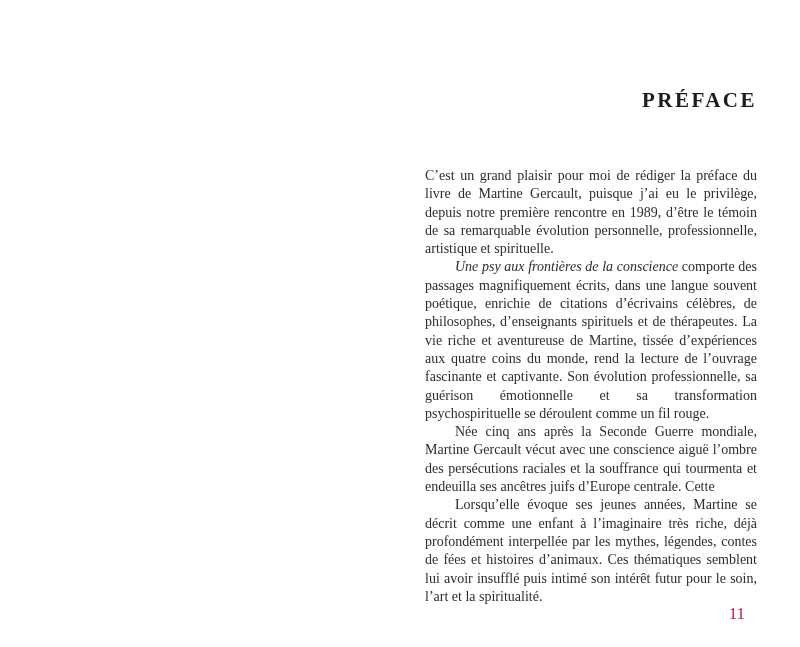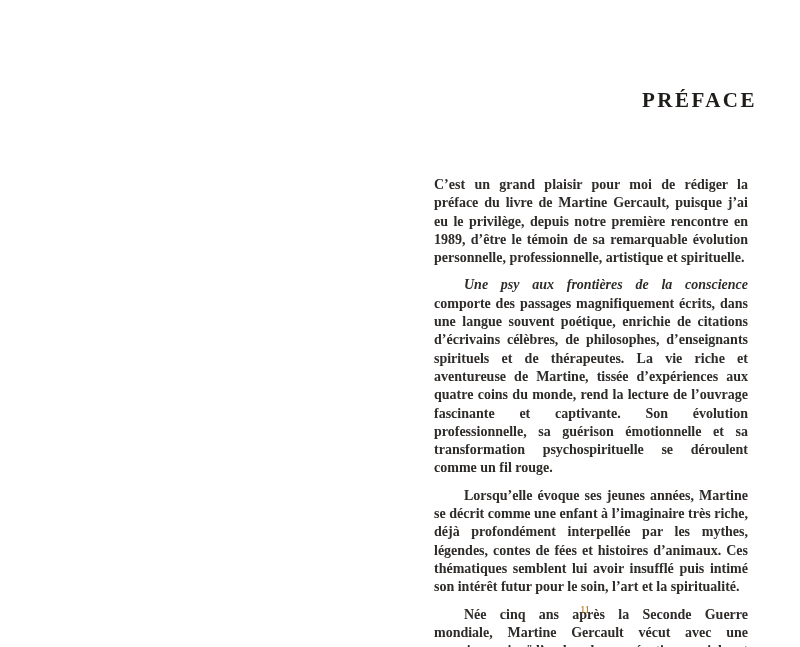--- a/index.html
+++ b/index.html
@@ -34,54 +34,53 @@
     left: 425px;
     top: 167px;
     width: 332px;
     font-size: 14px;
     line-height: 18.3px;
     text-align: justify;
     hyphens: auto;
     color: #2e2b29;
   }
   .para {
-    margin: 9px;
+    margin: 0;
     padding: 0;
-    font-weight: bold;
   }
   .para.indent {
     text-indent: 30px;
   }
   .book-title-italic {
     font-style: italic;
   }
   .folio {
     position: absolute;
     top: 604px;
     left: 425px;
     width: 320px;
-    text-align: center;
-    font-size: 10px;
-    color: #a16207;
+    text-align: right;
+    font-size: 17px;
+    color: #be185d;
   }
 </style>
 </head>
 <body>
 
 <div class="page">
 
   <h1 class="chapter-title">PRÉFACE</h1>
 
   <div class="textblock">
 
     <p class="para">C’est un grand plaisir pour moi de rédiger la préface du livre de Martine Gercault, puisque j’ai eu le privilège, depuis notre première rencontre en 1989, d’être le témoin de sa remarquable évolution personnelle, professionnelle, artistique et spirituelle.</p>
 
     <p class="para indent"><em class="book-title-italic">Une psy aux frontières de la conscience</em><span> comporte des passages magnifiquement écrits, dans une langue souvent poétique, enrichie de citations d’écrivains célèbres, de philosophes, d’enseignants spirituels et de thérapeutes. La vie riche et aventureuse de Martine, tissée d’expériences aux quatre coins du monde, rend la lecture de l’ouvrage fascinante et captivante. Son évolution professionnelle, sa guérison émotionnelle et sa transformation psychospirituelle se déroulent comme un fil rouge.</span></p>
 
+    <p class="para indent">Née cinq ans après la Seconde Guerre mondiale, Martine Gercault vécut avec une conscience aiguë l’ombre des persécutions raciales et la souffrance qui tourmenta et endeuilla ses ancêtres juifs d’Europe centrale. Cette</p>
+
     <p class="para indent">Lorsqu’elle évoque ses jeunes années, Martine se décrit comme une enfant à l’imaginaire très riche, déjà profondément interpellée par les mythes, légendes, contes de fées et histoires d’animaux. Ces thématiques semblent lui avoir insufflé puis intimé son intérêt futur pour le soin, l’art et la spiritualité.</p>
-
-    <p class="para indent">Née cinq ans après la Seconde Guerre mondiale, Martine Gercault vécut avec une conscience aiguë l’ombre des persécutions raciales et la souffrance qui tourmenta et endeuilla ses ancêtres juifs d’Europe centrale. Cette</p>
 
   </div>
 
   <div class="folio">11</div>
 
 </div>
 
 </body></html>

